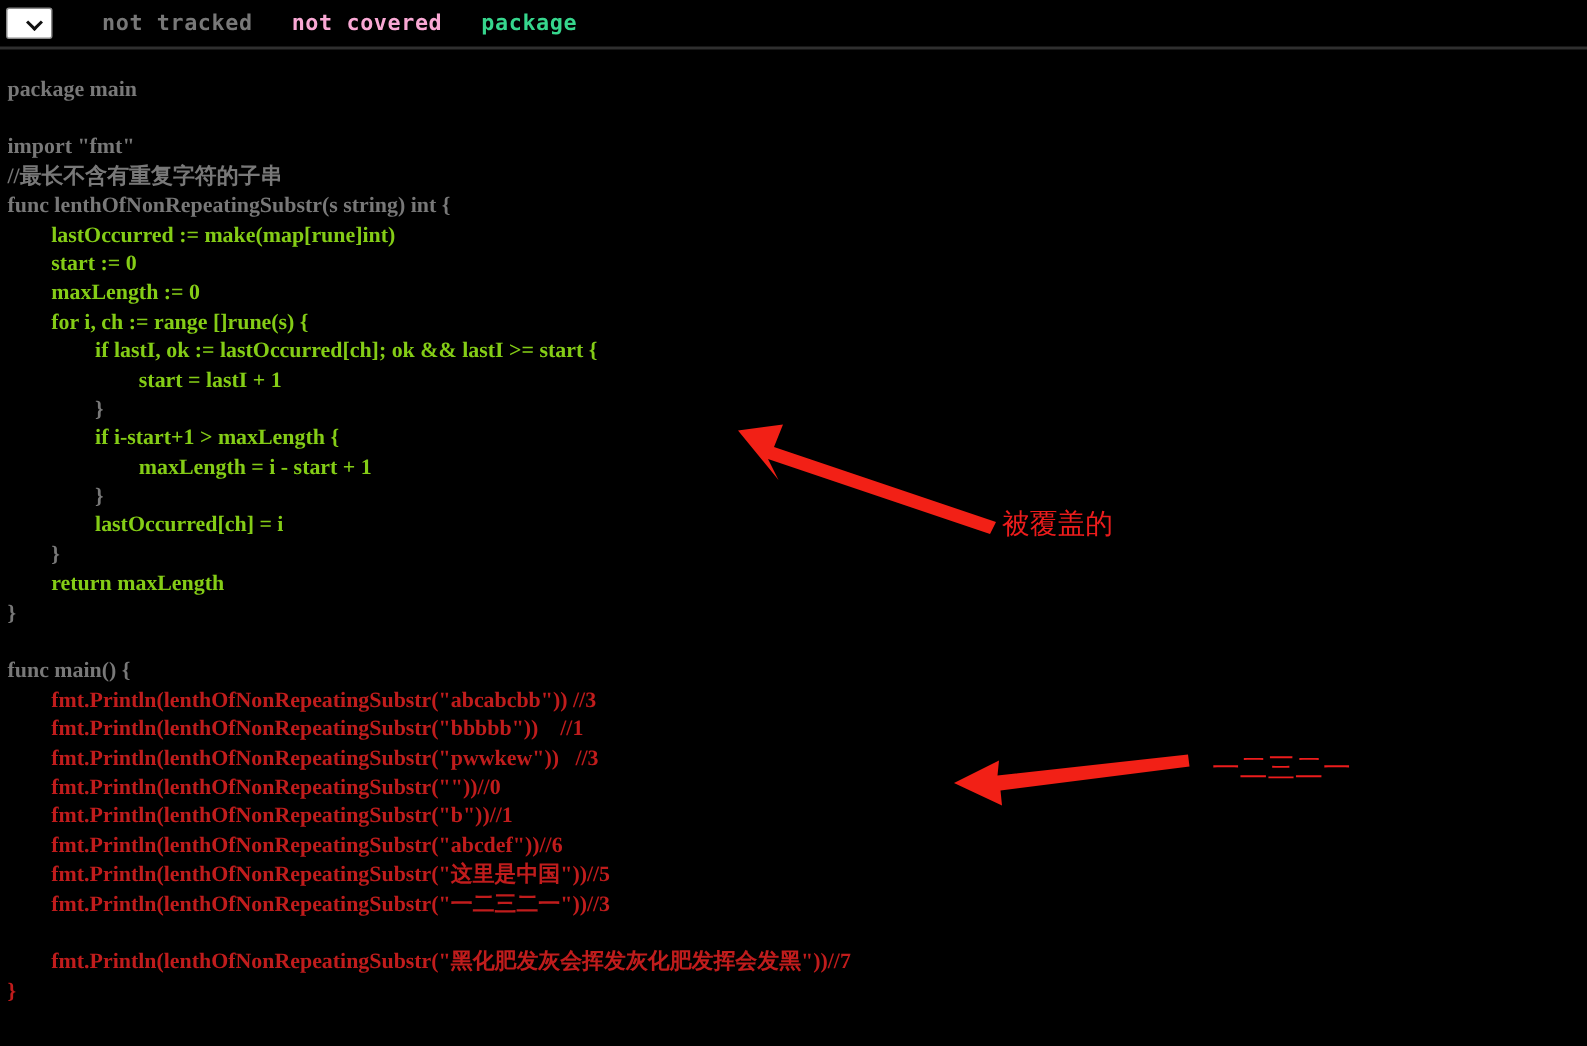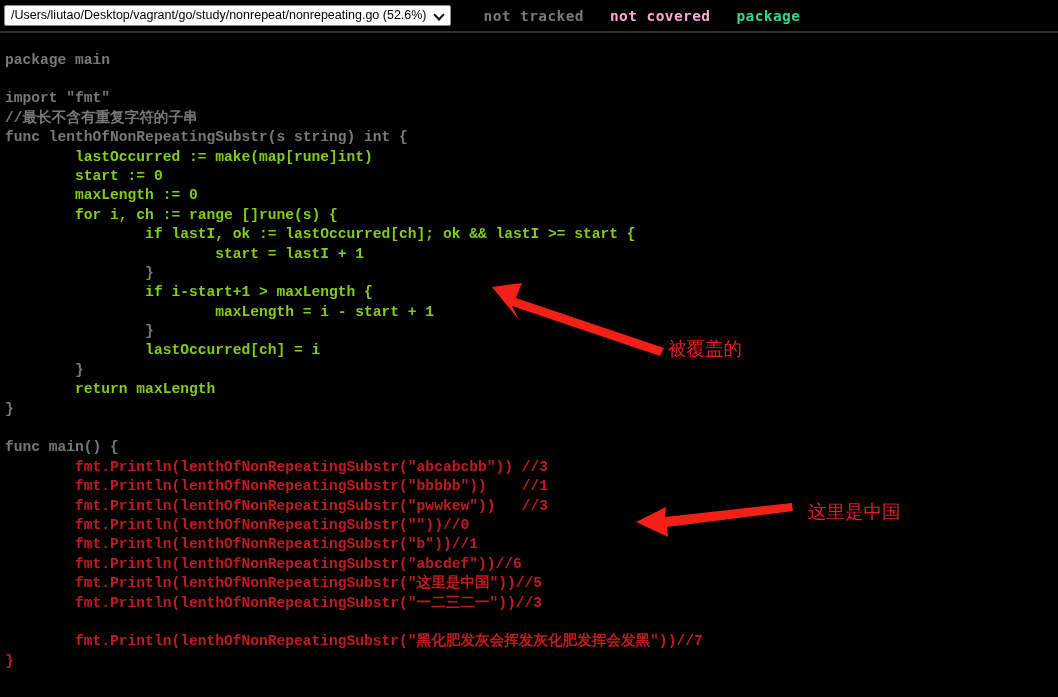--- a/index.html
+++ b/index.html
@@ -82,21 +82,21 @@
     width: 1058px;
     height: 2px;
     background: #2f2f2f;
   }
 
   
   #code {
     position: absolute;
     left: 0; top: 36px;
     width: 863px;
-    font-family: Liberation Mono, monospace;
+    font-family: Liberation Serif, serif;
     font-size: 14.6px;
     font-weight: bold;
     line-height: 19.4px;
     white-space: pre;
     padding-left: 5px;
     box-sizing: border-box;
   }
   #code .ln { display: block; height: 19.4px; }
   .c-nottracked { color: #787878; }
   .c-notcovered { color: #c01c1c; }
@@ -116,21 +116,20 @@
   .arrow-svg { position: absolute; overflow: visible; }
   #arrow-covered { left: 492px; top: 281px; }
   #arrow-notcovered { left: 636px; top: 503px; }
 </style>
 </head>
 <body>
 
 <div id="topbar">
 
   <div id="file-select">
-    <span class="sel-label">/Users/liutao/Desktop/vagrant/go/study/nonrepeat/nonrepeating.go (52.6%)</span>
     <span class="chev"></span>
   </div>
 
   <div id="legend">
     <span class="lg-nottracked">not tracked</span>
     <span class="lg-notcovered">not covered</span>
     <span class="lg-covered">package</span>
   </div>
 
 </div>
@@ -140,13 +139,13 @@
 <pre id="code"><span class="ln c-nottracked">package main</span><span class="ln c-nottracked">&nbsp;</span><span class="ln c-nottracked">import "fmt"</span><span class="ln c-nottracked">//最长不含有重复字符的子串</span><span class="ln c-nottracked">func lenthOfNonRepeatingSubstr(s string) int {</span><span class="ln c-covered">        lastOccurred := make(map[rune]int)</span><span class="ln c-covered">        start := 0</span><span class="ln c-covered">        maxLength := 0</span><span class="ln c-covered">        for i, ch := range []rune(s) {</span><span class="ln c-covered">                if lastI, ok := lastOccurred[ch]; ok &amp;&amp; lastI &gt;= start {</span><span class="ln c-covered">                        start = lastI + 1</span><span class="ln c-nottracked">                }</span><span class="ln c-covered">                if i-start+1 &gt; maxLength {</span><span class="ln c-covered">                        maxLength = i - start + 1</span><span class="ln c-nottracked">                }</span><span class="ln c-covered">                lastOccurred[ch] = i</span><span class="ln c-nottracked">        }</span><span class="ln c-covered">        return maxLength</span><span class="ln c-nottracked">}</span><span class="ln c-nottracked">&nbsp;</span><span class="ln c-nottracked">func main() {</span><span class="ln c-notcovered">        fmt.Println(lenthOfNonRepeatingSubstr("abcabcbb")) //3</span><span class="ln c-notcovered">        fmt.Println(lenthOfNonRepeatingSubstr("bbbbb"))    //1</span><span class="ln c-notcovered">        fmt.Println(lenthOfNonRepeatingSubstr("pwwkew"))   //3</span><span class="ln c-notcovered">        fmt.Println(lenthOfNonRepeatingSubstr(""))//0</span><span class="ln c-notcovered">        fmt.Println(lenthOfNonRepeatingSubstr("b"))//1</span><span class="ln c-notcovered">        fmt.Println(lenthOfNonRepeatingSubstr("abcdef"))//6</span><span class="ln c-notcovered">        fmt.Println(lenthOfNonRepeatingSubstr("这里是中国"))//5</span><span class="ln c-notcovered">        fmt.Println(lenthOfNonRepeatingSubstr("一二三二一"))//3</span><span class="ln c-notcovered">&nbsp;</span><span class="ln c-notcovered">        fmt.Println(lenthOfNonRepeatingSubstr("黑化肥发灰会挥发灰化肥发挥会发黑"))//7</span><span class="ln c-notcovered">}</span></pre>
 
 <svg id="arrow-covered" class="arrow-svg" width="180" height="80">
   <polygon points="0,6 30,2 24,17 172,67 168,75 20,25 27,39" fill="#f22016"></polygon>
 </svg>
 <div class="anno" id="anno-covered-label">被覆盖的</div>
 
 <svg id="arrow-notcovered" class="arrow-svg" width="160" height="34">
   <polygon points="0,19 30,4 29,14 156,0 157,8 31,24 32,34" fill="#f22016"></polygon>
 </svg>
-<div class="anno" id="anno-notcovered-label">这里是中国</div>
+<div class="anno" id="anno-notcovered-label">一二三二一</div>
 
 </body></html>

